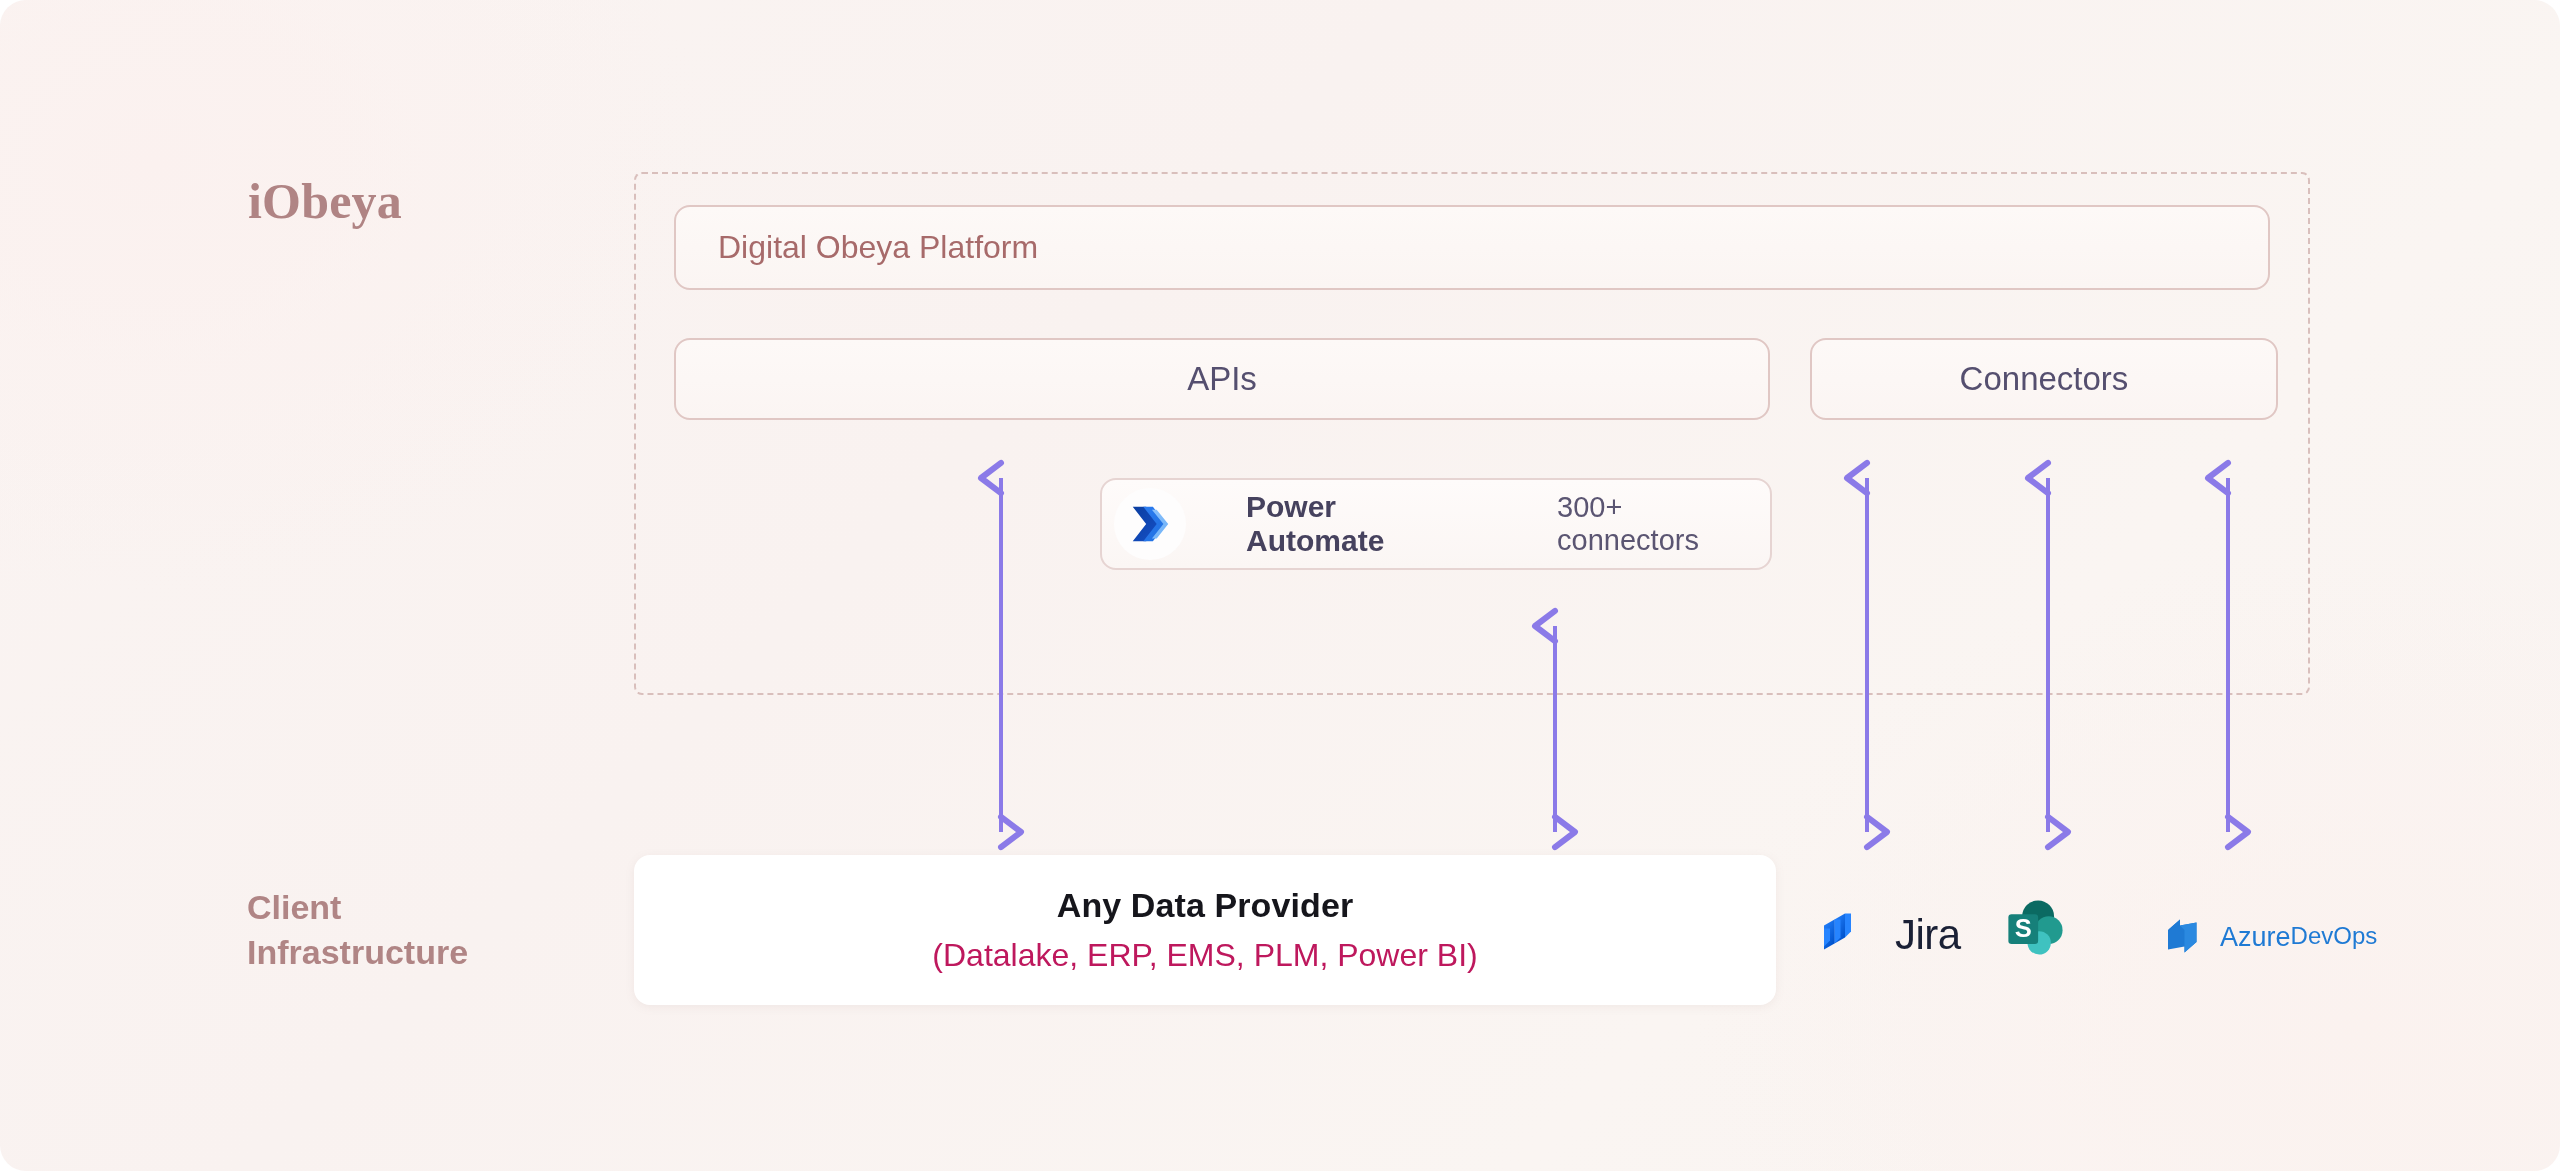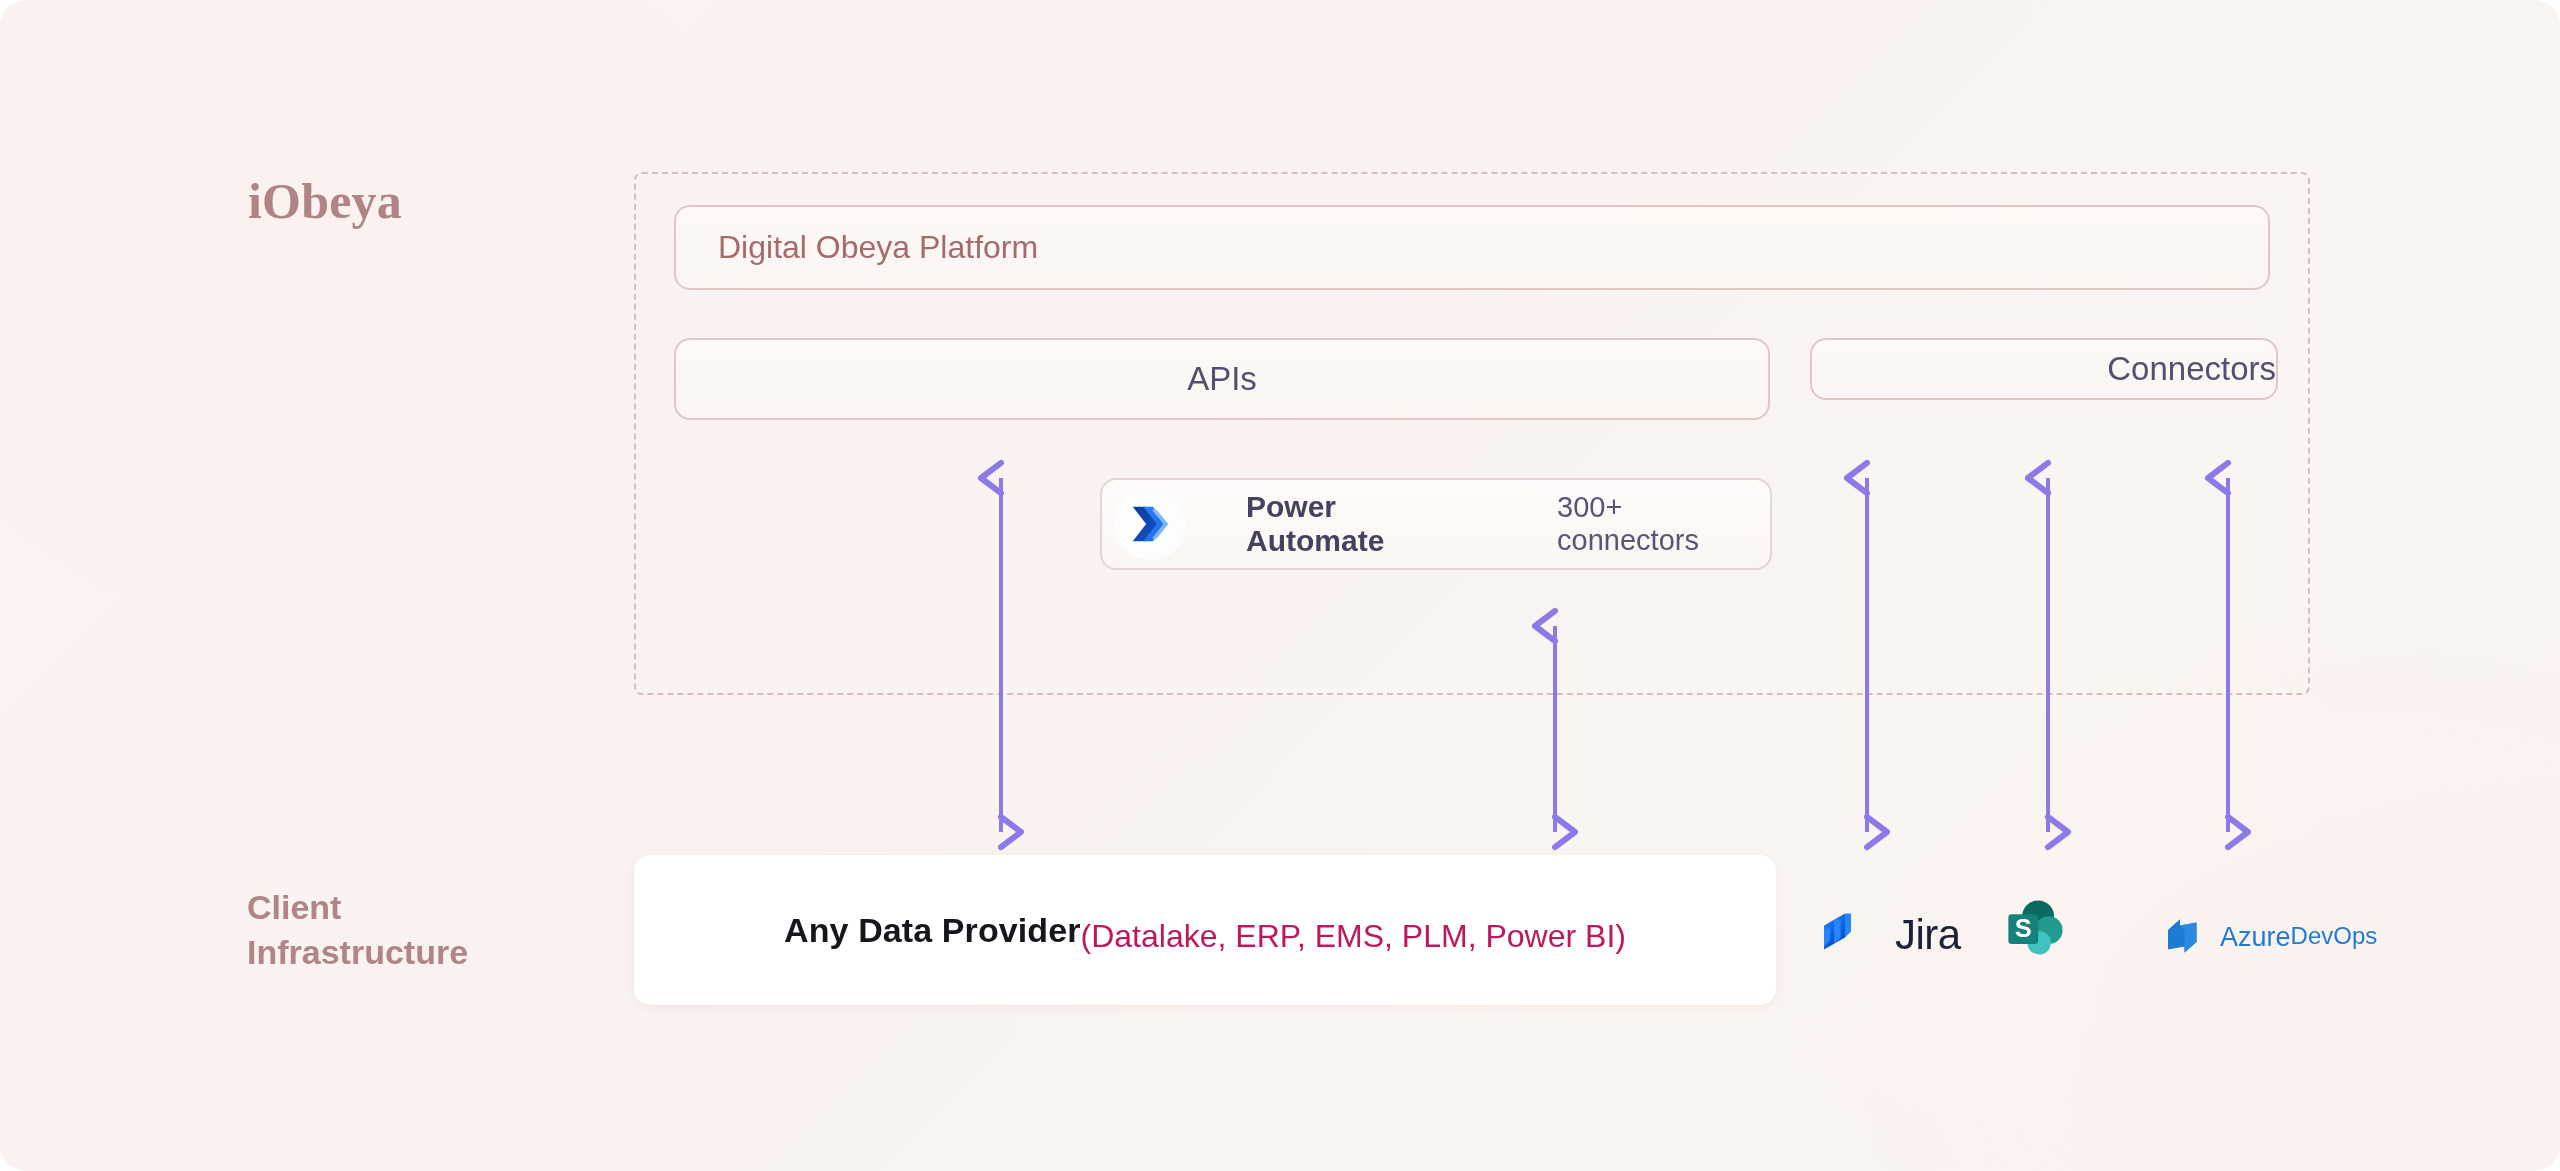--- a/index.html
+++ b/index.html
@@ -87,22 +87,22 @@
     left: 674px;
     top: 338px;
     width: 1096px;
     height: 82px;
     justify-content: center;
   }
   #connectors-box {
     left: 1810px;
     top: 338px;
     width: 468px;
-    height: 62px;
-    justify-content: flex-end;
+    height: 82px;
+    justify-content: center;
   }
   #apis-box .box-text, #connectors-box .box-text {
     font-size: 33px;
     color: #554f6f;
   }
 
   
   #power-automate-badge {
     position: absolute;
     left: 1100px;
@@ -155,21 +155,21 @@
   #data-provider-card {
     position: absolute;
     left: 634px;
     top: 855px;
     width: 1142px;
     height: 150px;
     border-radius: 16px;
     background: #ffffff;
     box-shadow: 0 2px 10px rgba(160,130,125,0.10);
     display: flex;
-    flex-direction: row;
+    flex-direction: column;
     align-items: center;
     justify-content: center;
   }
   #dp-title {
     font-size: 34px;
     font-weight: 700;
     color: #16161c;
     letter-spacing: 0.1px;
   }
   #dp-subtitle {

